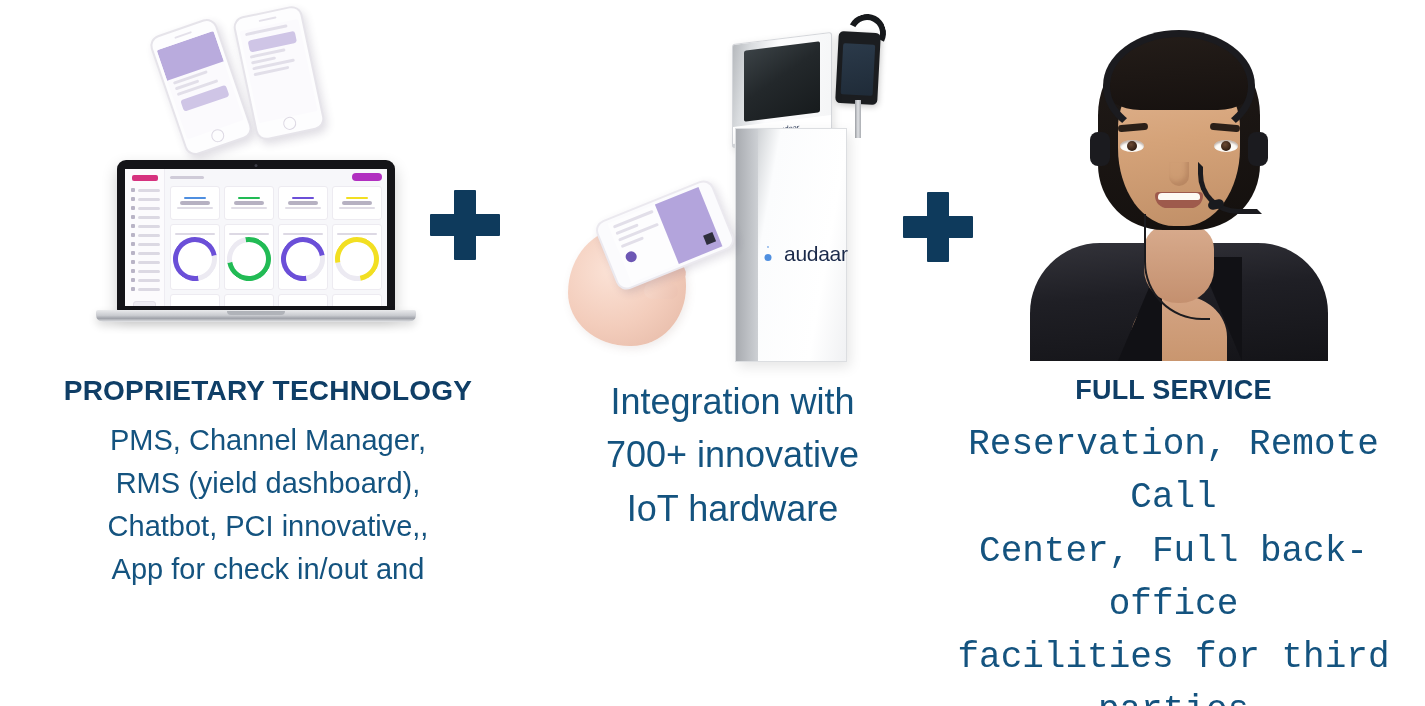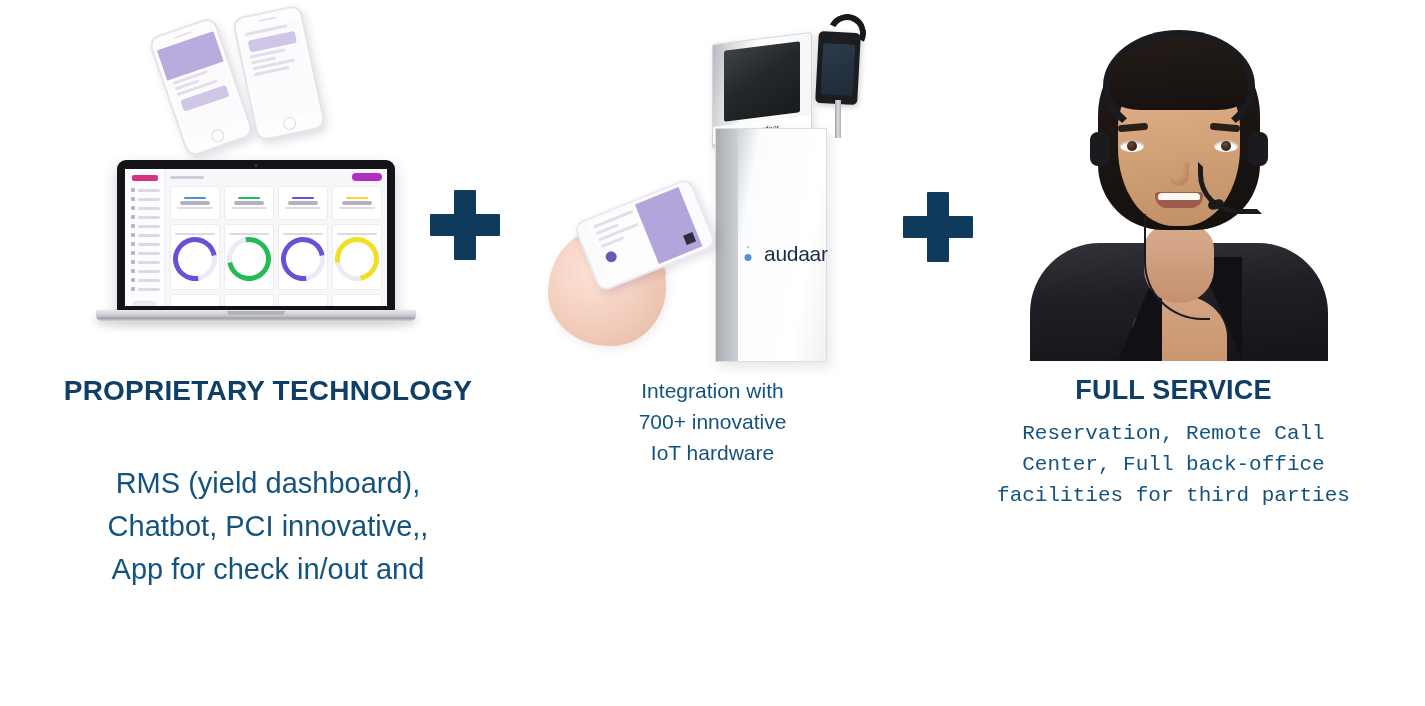--- a/index.html
+++ b/index.html
@@ -40,38 +40,38 @@
   #plus-1 { left: 430px; top: 190px; }
   #plus-2 { left: 903px; top: 192px; }
 
   
   .col {
     position: absolute;
     top: 0;
     text-align: center;
   }
   #col-tech    { left: 8px;   width: 520px; }
-  #col-hw      { left: 540px; width: 345px; }
+  #col-hw      { left: 560px; width: 345px; }
   #col-service { left: 930px; width: 487px; }
 
   .art {
     position: relative;
     height: 375px;
   }
 
   .col-heading {
     font-weight: bold;
     font-size: 27px;
     letter-spacing: 0.2px;
     color: #0F3E66;
     margin: 0 0 12px 0;
     line-height: 1.15;
   }
   .col-body {
-    font-size: 21px;
+    font-size: 36px;
     line-height: 1.48;
     color: #14537F;
     margin: 0;
     padding: 0 10px;
     font-weight: 400;
   }
   #col-tech .col-heading  { font-size: 28px; }
   #col-tech .col-body     { font-size: 29px; }
   #col-hw .col-body       { padding: 0 26px; }
   #col-service .col-body  { padding: 0 18px; font-family: Liberation Mono, monospace; }
@@ -765,21 +765,21 @@
         <div class="lt-base">
           <span class="lt-notch"></span>
         </div>
       </div>
 
       <span class="sr-only">Laptop showing an analytics dashboard with two smartphones above it</span>
     </div>
 
     <h2 class="col-heading">PROPRIETARY TECHNOLOGY</h2>
     <p class="col-body">
-      <br>
+      <span>PMS, Channel Manager,</span><br>
       <span>RMS (yield dashboard),</span><br>
       <span>Chatbot, PCI innovative,,</span><br>
       <span>App for check in/out and</span><br>
     </p>
   </div>
 
   <div class="plus" id="plus-1">
     <span class="sr-only">+</span>
   </div>
 

